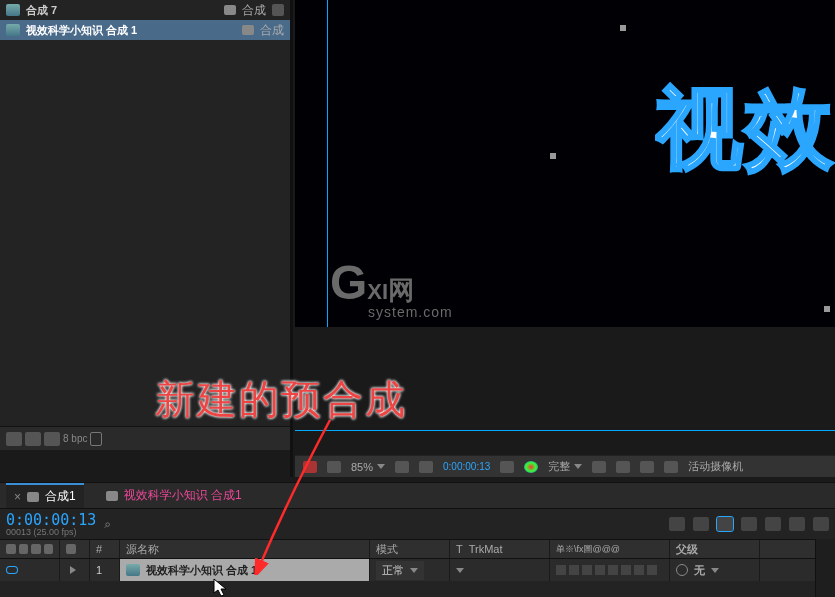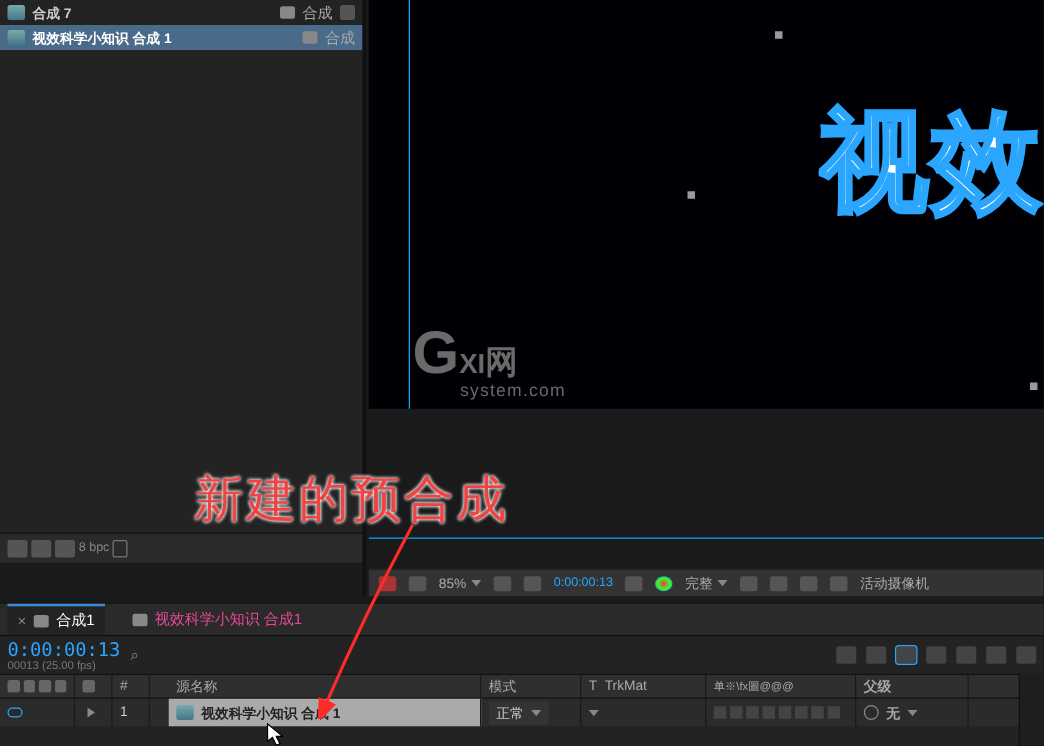--- a/index.html
+++ b/index.html
@@ -54,21 +54,21 @@
 .search-ico { width: 14px; height: 14px; color: #888; font-size: 12px; }
 .right-icons { margin-left: auto; display: flex; gap: 8px; align-items: center; }
 .ri { width: 16px; height: 14px; background: #444; border-radius: 2px; }
 .ri.blue { outline: 1px solid #2aa6ff; }
 
 .tl-headers { height: 20px; display: flex; background: #2f2f2f; border-top: 1px solid #111; border-bottom: 1px solid #111; font-size: 11px; color: #aaa; align-items: center; }
 .col { padding: 0 6px; border-right: 1px solid #1a1a1a; height: 100%; display: flex; align-items: center; }
 .col.av { width: 60px; gap: 3px; }
 .col.lbl { width: 30px; }
 .col.idx { width: 30px; }
-.col.name { width: 250px; margin-left: 15px; }
+.col.name { width: 250px; }
 .col.mode { width: 80px; }
 .col.trk { width: 100px; gap: 6px; }
 .col.sw { width: 120px; gap: 2px; font-size: 9px; }
 .col.par { width: 90px; font-weight: bold; }
 .hic { width: 10px; height: 10px; background: #666; border-radius: 2px; }
 
 .tl-layer { height: 22px; display: flex; align-items: center; background: #2b2b2b; font-size: 11px; }
 .tl-layer .col.name { background: #aaa; color: #222; font-weight: bold; gap: 6px; }
 .lay-ico { width: 14px; height: 12px; background: linear-gradient(#7aa,#478); border-radius: 2px; }
 .eye { width: 12px; height: 8px; border: 1px solid #2aa6ff; border-radius: 50% / 80%; }

